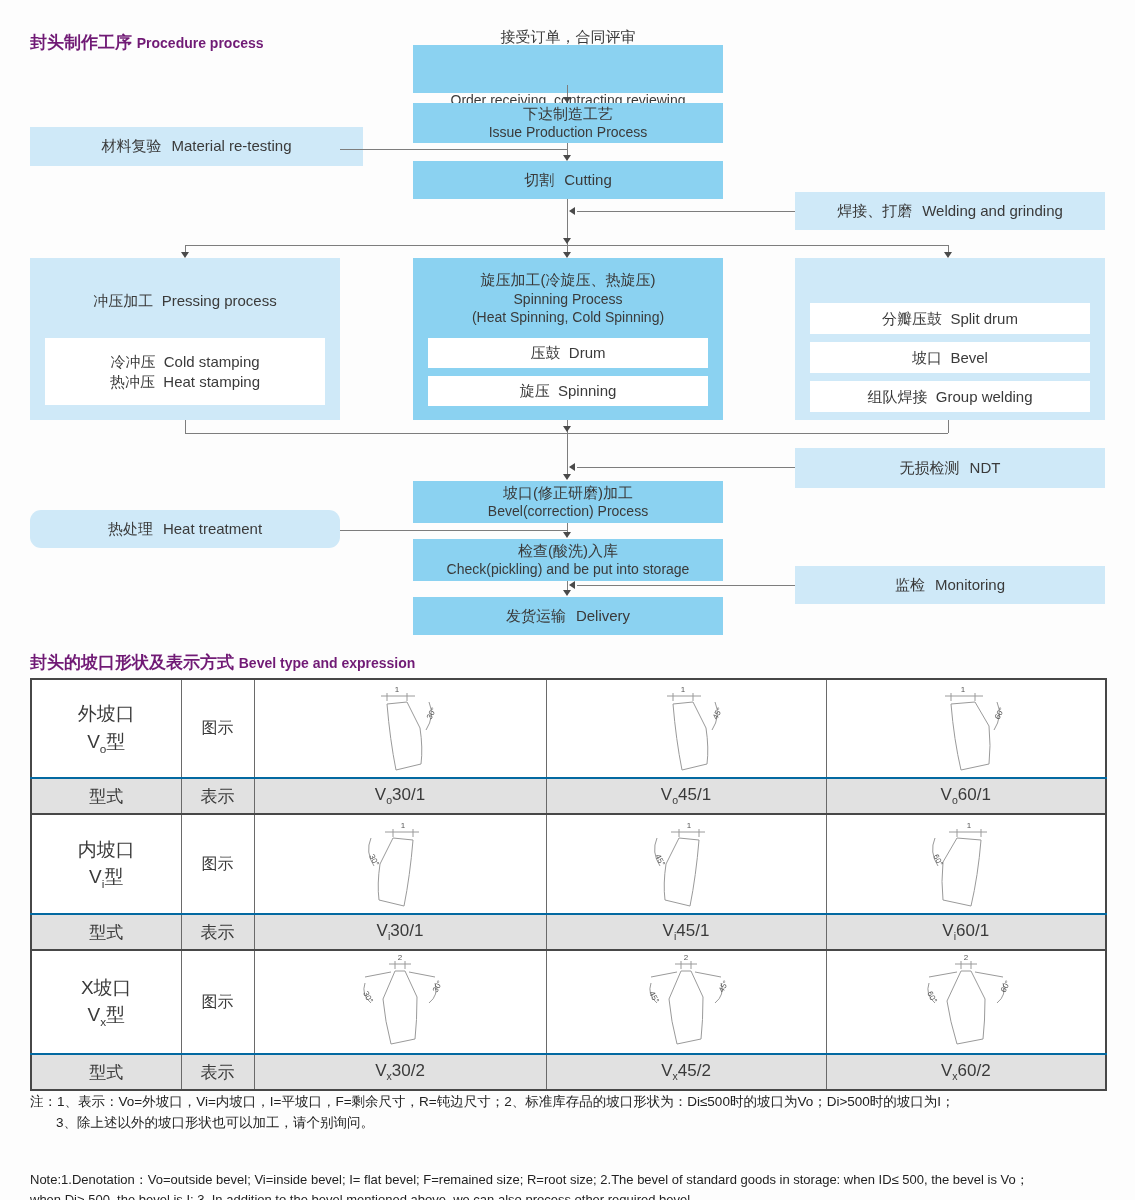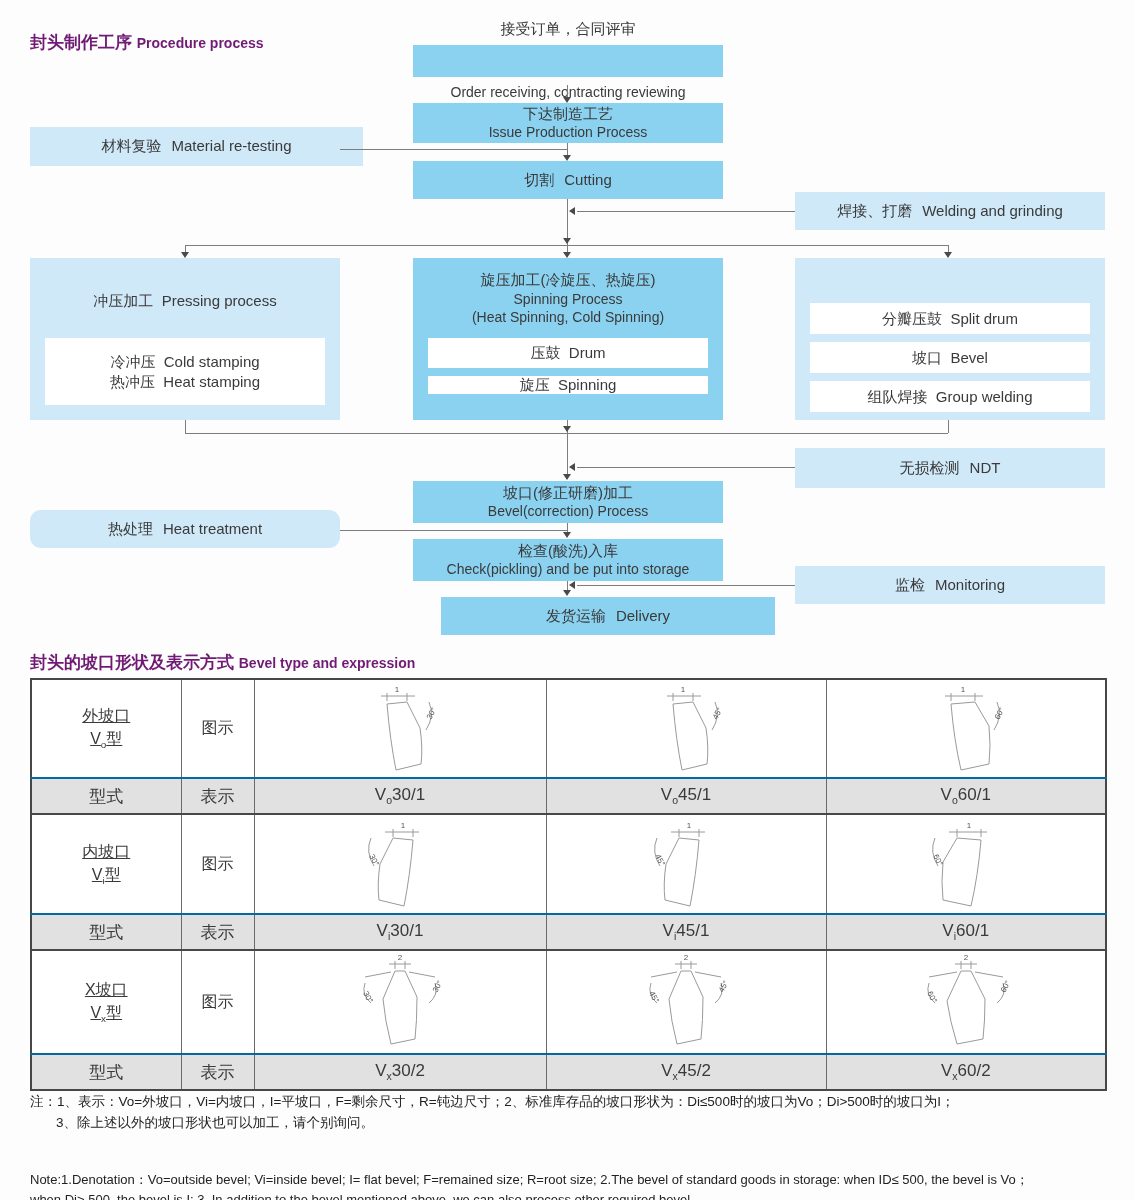--- a/index.html
+++ b/index.html
@@ -37,42 +37,42 @@
 
   
   .btable { position:absolute; left:30px; top:678px; border-collapse:collapse;
             table-layout:fixed; width:1075px; }
   .btable td { border:1px solid #6a6a6a; text-align:center; vertical-align:middle; padding:0; }
   .btable { border:2px solid #474747; }
   .btable tr.gray td { background:#e1e1e1; border-top:2px solid #0369a1; border-bottom:2px solid #474747;
                        font-size:17px; height:36px; }
   .btable tr.diag td { background:#ffffff; }
   .c1 { width:150px; } .c2 { width:73px; } .c3 { width:292px; } .c4 { width:280px; } .c5 { width:280px; }
-  .grp { font-size:16px; line-height:1.45;text-decoration:underline; }
+  .grp { font-size:19px; line-height:1.45; }
   sub { font-size:0.62em; }
   .lblcell { font-size:16px; }
 
   svg text { font-family:"Liberation Sans","DejaVu Sans",sans-serif; }
   .dim-t { font-size:8px; fill:#555; }
   .ang-t { font-size:8px; fill:#555; }
 
   
   .note { position:absolute; color:#222; }
   .note-zh { font-size:13.5px; line-height:1.55; }
   .note-en { font-size:13px; line-height:1.5; }
 </style>
 </head>
 <body>
 
 <div class="sec-title" style="left:30px; top:31px;">
   <span>封头制作工序</span>
   <span class="en">Procedure process</span>
 </div>
 
-<div class="fc dark" style="left:413px; top:45px; width:310px; height:32px;gap:45px;">
+<div class="fc dark" style="left:413px; top:45px; width:310px; height:48px;gap:45px;">
   <div class="zh">接受订单，合同评审</div>
   <div class="en">Order receiving, contracting reviewing</div>
 </div>
 
 <div class="fc dark" style="left:413px; top:103px; width:310px; height:40px;">
   <div class="zh">下达制造工艺</div>
   <div class="en">Issue Production Process</div>
 </div>
 
 <div class="fc light" style="left:30px; top:127px; width:333px; height:39px;">
@@ -97,21 +97,21 @@
 
 <div class="fc dark" style="left:413px; top:258px; width:310px; height:162px;">
   <div class="branch-title" style="top:12px; line-height:1.3;">
     <div>旋压加工(冷旋压、热旋压)</div>
     <div class="en">Spinning Process</div>
     <div class="en">(Heat Spinning, Cold Spinning)</div>
   </div>
   <div class="whitebox" style="left:15px; top:80px; width:280px; height:30px;">
     <div><span>压鼓</span>&nbsp;&nbsp;<span>Drum</span></div>
   </div>
-  <div class="whitebox" style="left:15px; top:118px; width:280px; height:18px;">
+  <div class="whitebox" style="left:15px; top:118px; width:280px; height:30px;">
     <div><span>旋压</span>&nbsp;&nbsp;<span>Spinning</span></div>
   </div>
 </div>
 
 <div class="fc light" style="left:795px; top:258px; width:310px; height:162px;">
   <div class="whitebox" style="left:15px; top:45px; width:280px; height:31px;">
     <div><span>分瓣压鼓</span>&nbsp;&nbsp;<span>Split drum</span></div>
   </div>
   <div class="whitebox" style="left:15px; top:84px; width:280px; height:31px;">
     <div><span>坡口</span>&nbsp;&nbsp;<span>Bevel</span></div>
@@ -136,21 +136,21 @@
 
 <div class="fc dark" style="left:413px; top:539px; width:310px; height:42px;">
   <div class="zh">检查(酸洗)入库</div>
   <div class="en">Check(pickling) and be put into storage</div>
 </div>
 
 <div class="fc light" style="left:795px; top:566px; width:310px; height:38px;">
   <div class="oneline"><span>监检</span><span class="sp"></span><span>Monitoring</span></div>
 </div>
 
-<div class="fc dark" style="left:413px; top:597px; width:334px; height:38px;margin-left:28px;">
+<div class="fc dark" style="left:413px; top:597px; width:310px; height:38px;">
   <div class="oneline"><span>发货运输</span><span class="sp"></span><span>Delivery</span></div>
 </div>
 
 <div class="vline" style="left:567px; top:85px;  height:13px;"></div>
 <div class="arr-d" style="left:563px; top:97px;"></div>
 
 <div class="vline" style="left:567px; top:143px; height:13px;"></div>
 <div class="hline" style="left:340px; top:149px; width:227px;"></div>
 <div class="arr-d" style="left:563px; top:155px;"></div>
 

